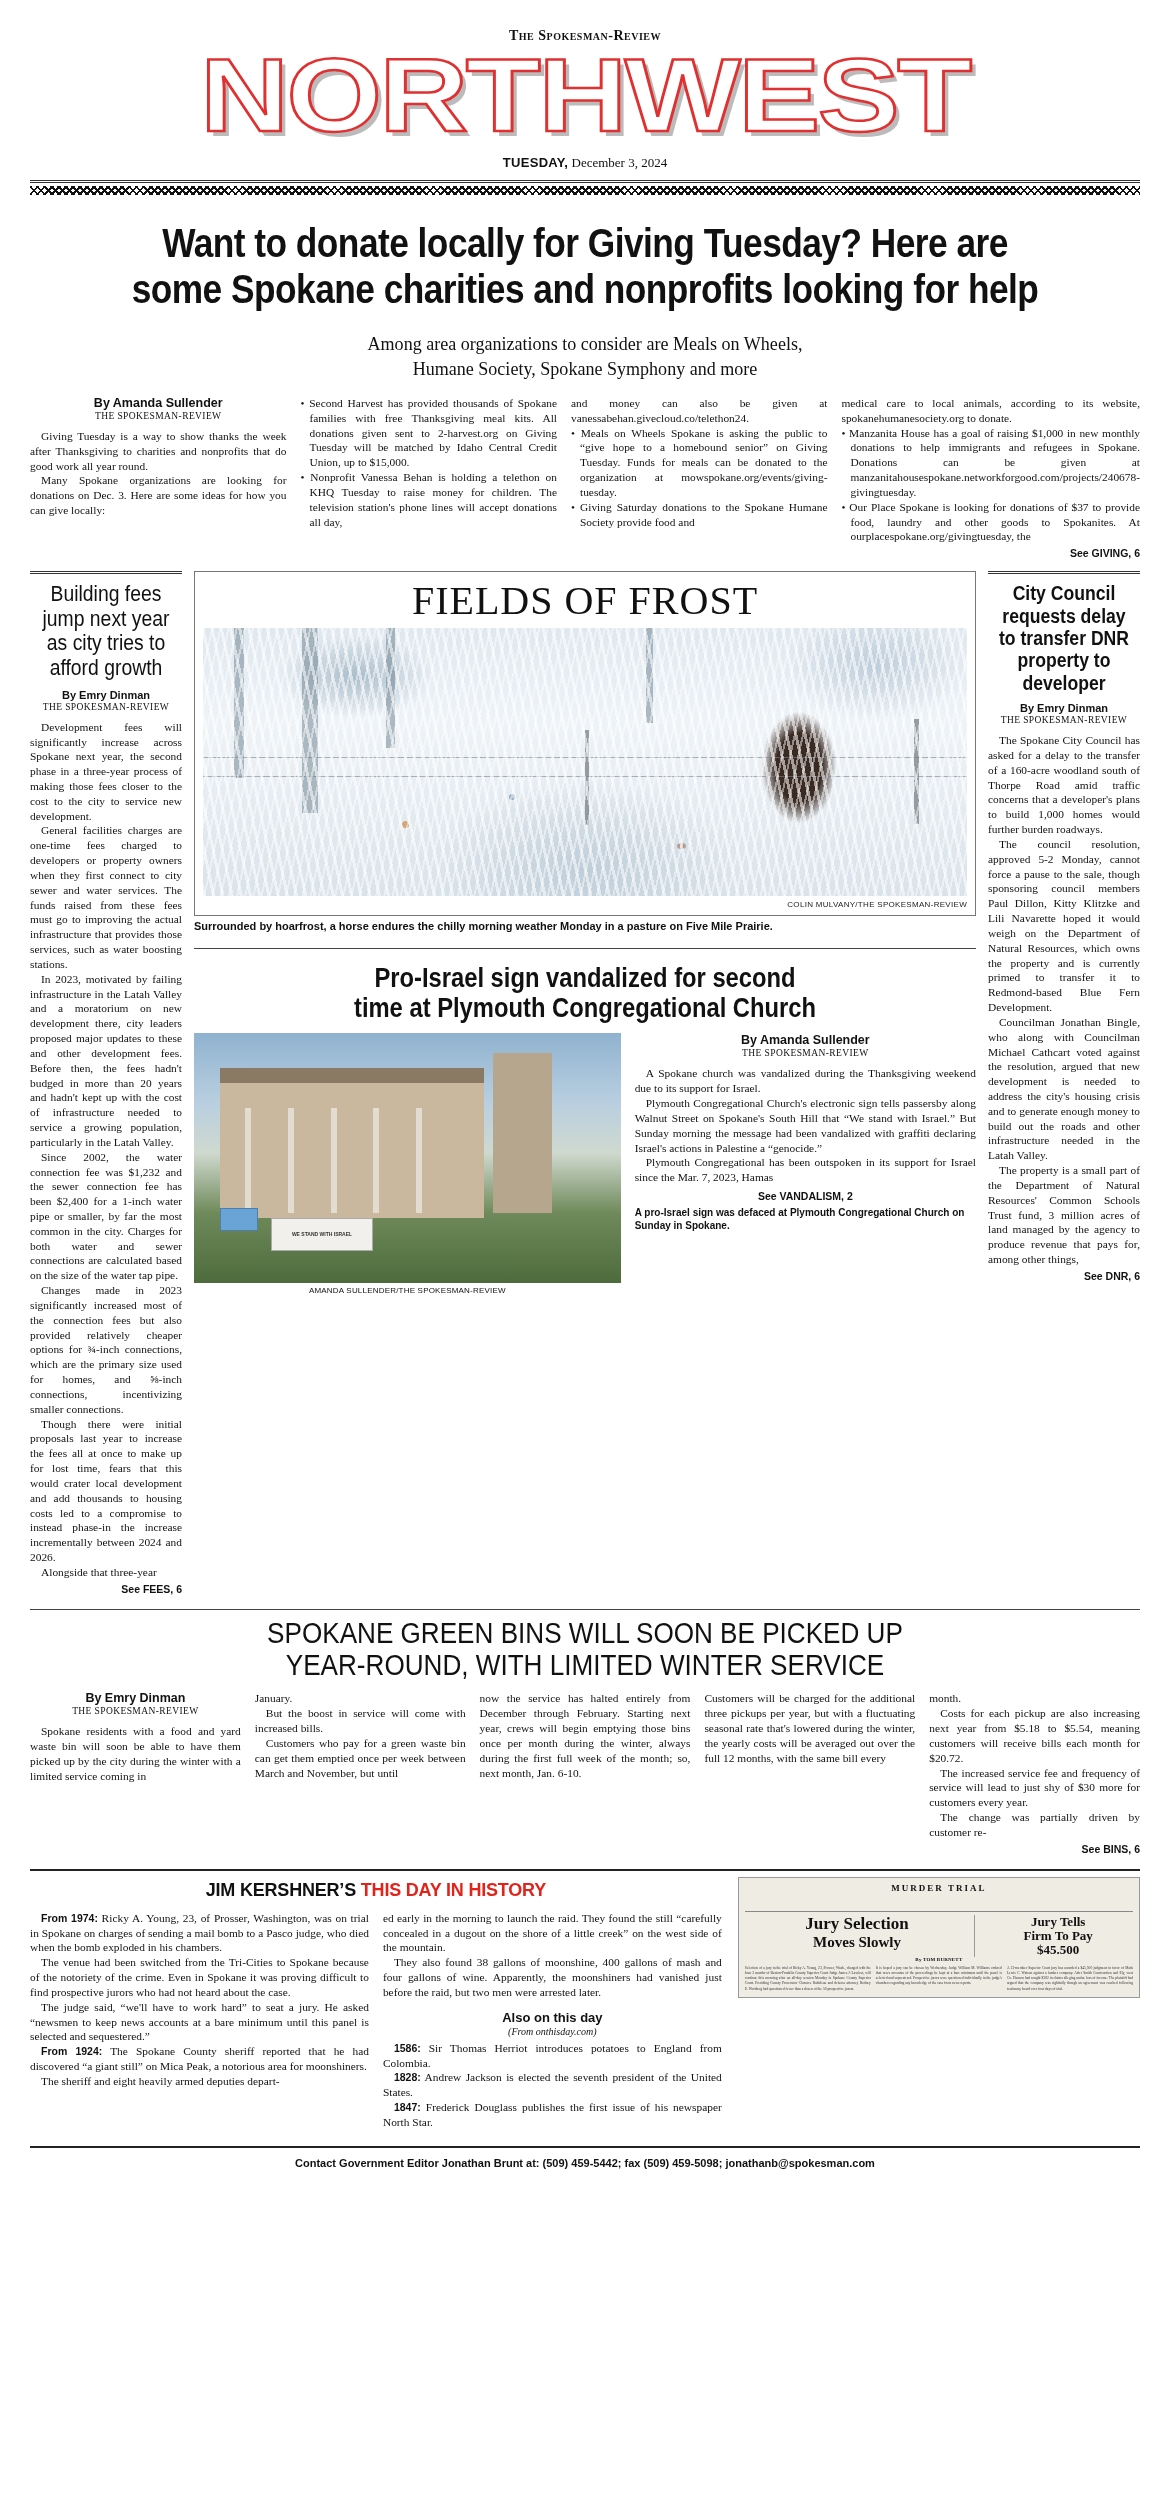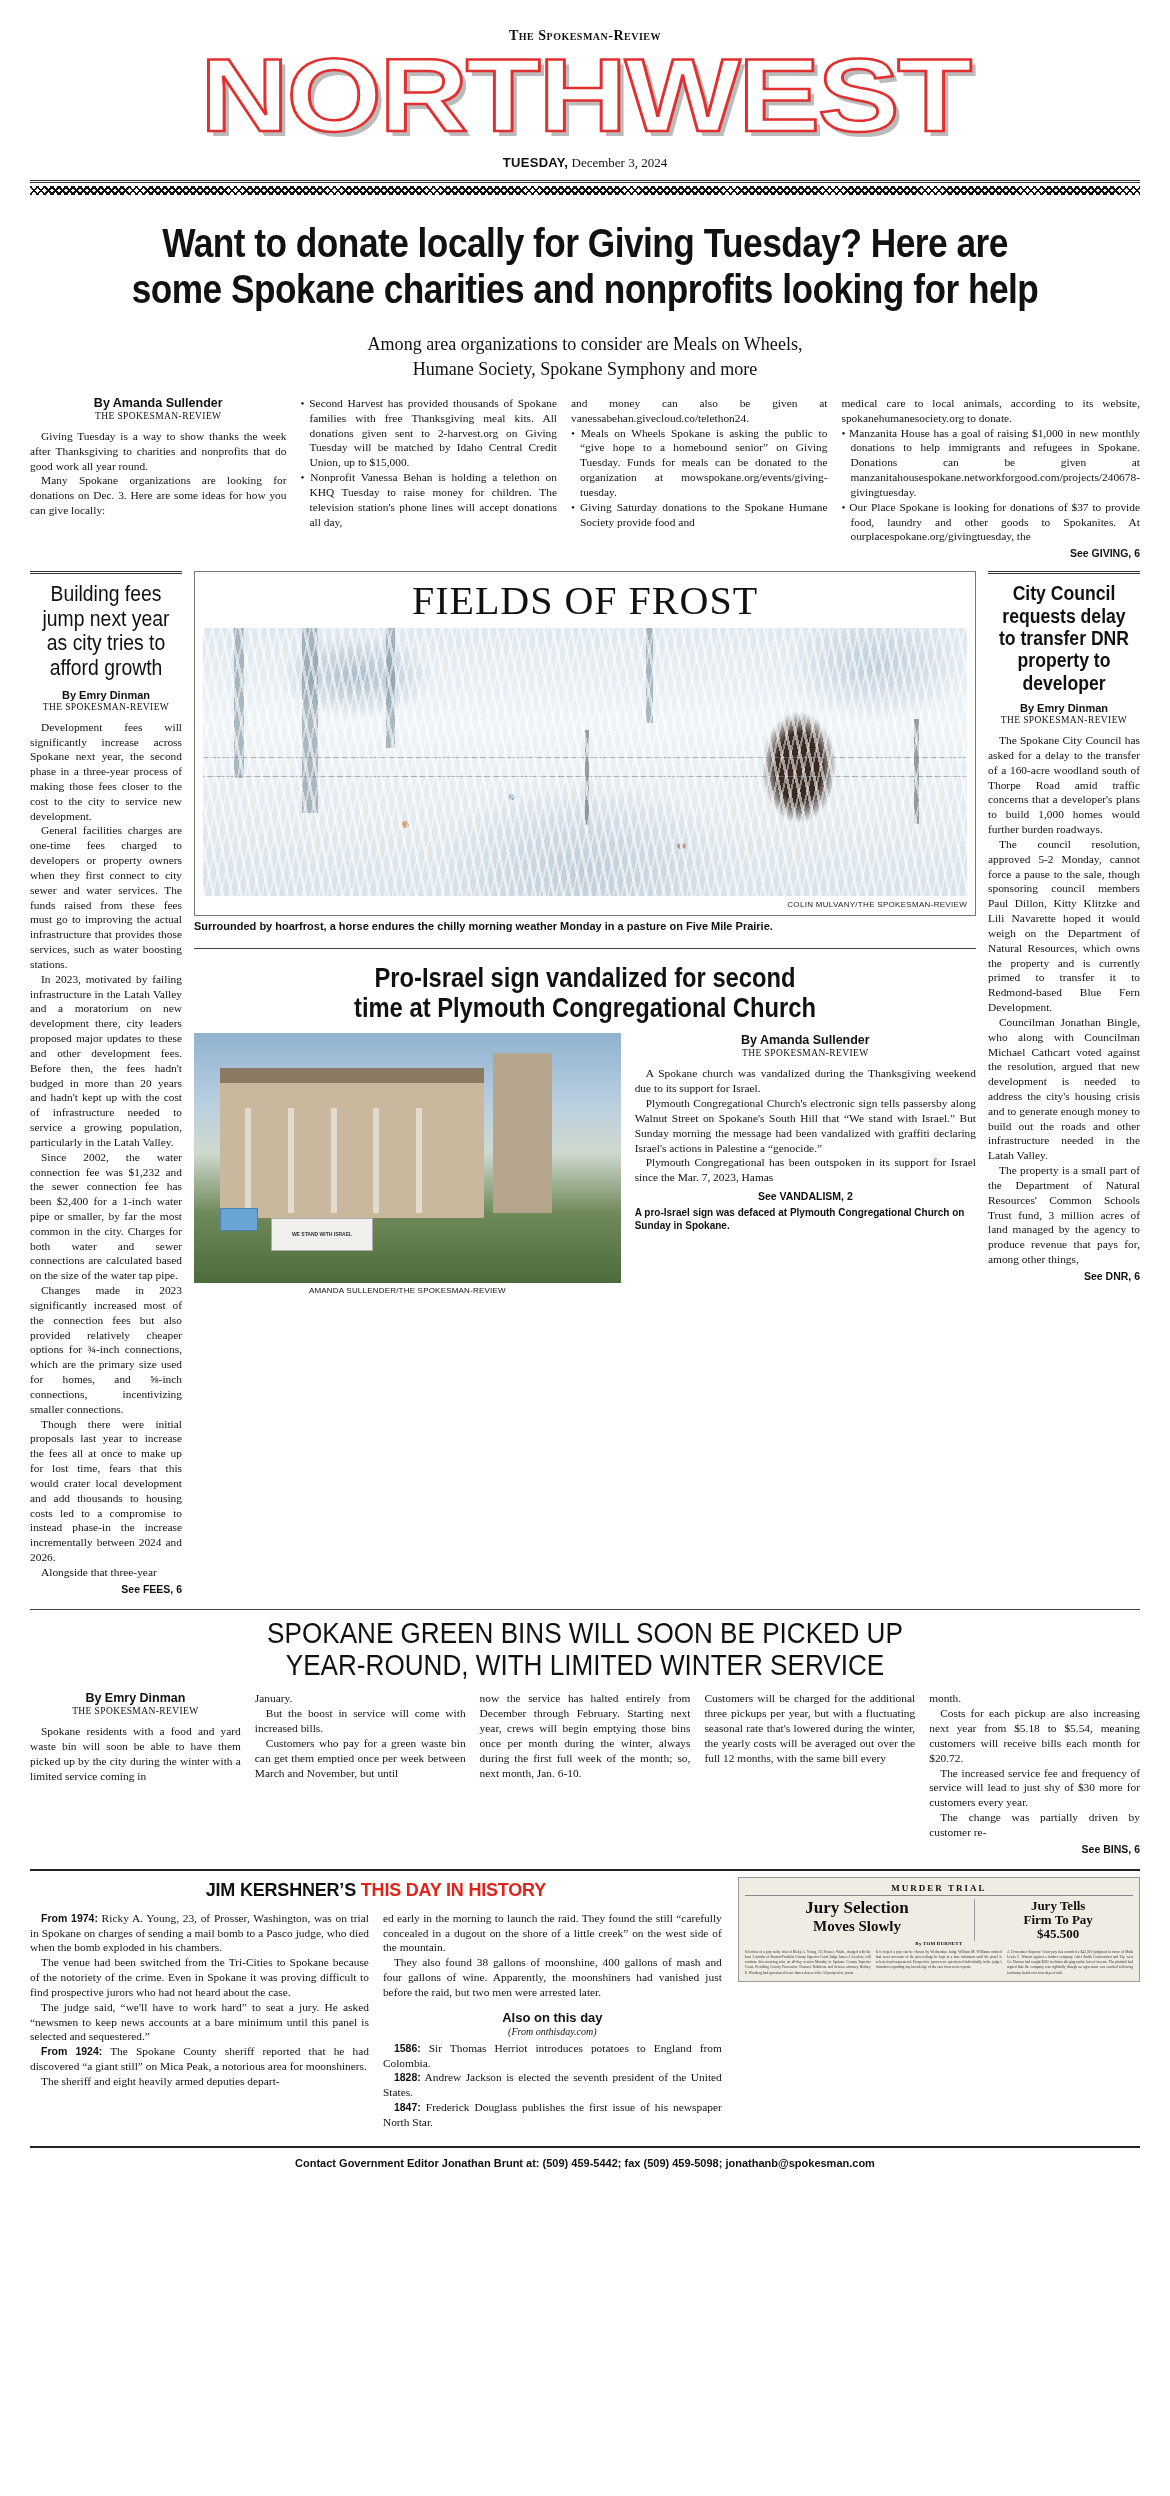--- a/index.html
+++ b/index.html
@@ -204,21 +204,21 @@
     font-weight:bold; font-size:18px; letter-spacing:-.2px;
     margin:9px 0 10px;
   }
   .hist-title .red { color:#e2231a; }
   .clip {
     border:1px solid #999; background:#efece4; padding:5px 6px;
     font-family:"Liberation Serif", serif;
   }
   .clip-top {
     text-align:center; font-size:9px; letter-spacing:2px; font-weight:bold;
-    border-bottom:1px solid #888; padding-bottom:2px; margin-bottom:3px;
+    border-bottom:1px solid #888; padding-bottom:18px; margin-bottom:3px;
   }
   .clip-heds { display:flex; gap:5px; }
   .clip-l { flex:1.5; }
   .clip-r { flex:1; border-left:1px solid #999; padding-left:8px; }
   .clip-h1 { font-size:17px; font-weight:bold; line-height:1.05; text-align:center; font-family:"Liberation Serif", serif;}
   .clip-h2 { font-size:15px; font-weight:bold; line-height:1.05; text-align:center; margin-top:2px;}
   .clip-hr { font-size:13px; font-weight:bold; line-height:1.08; text-align:center;}
   .clip-body { display:flex; gap:5px; margin-top:4px; font-size:3.6px; line-height:1.45; text-align:justify; color:#333; }
   .clip-body > div { flex:1; }
   .clip-byline { font-size:5px; font-weight:bold; text-align:center; letter-spacing:.2px;}

